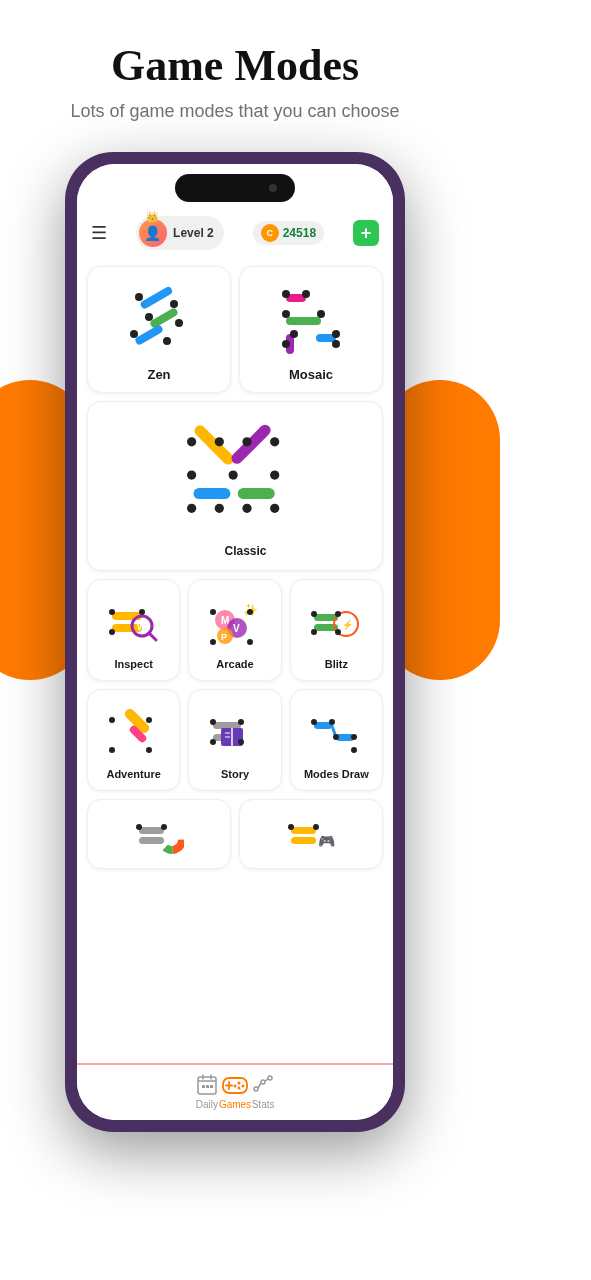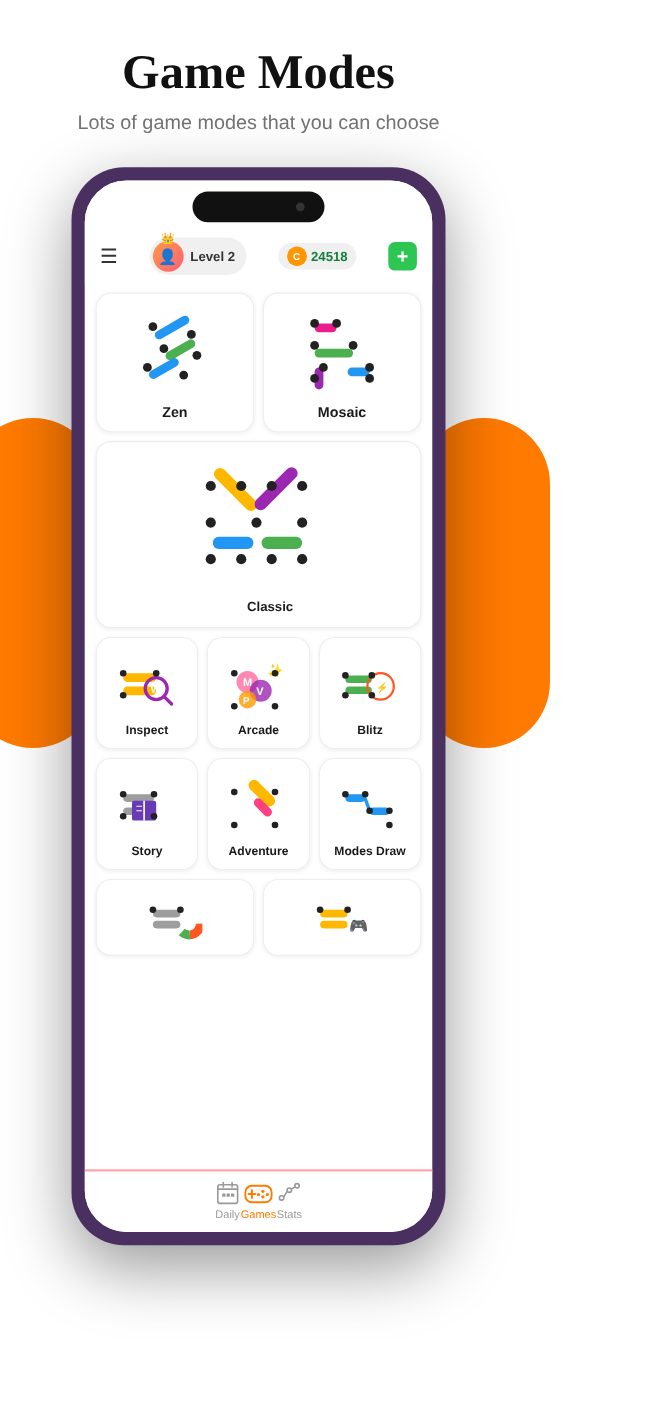--- a/index.html
+++ b/index.html
@@ -450,48 +450,48 @@
                 </svg>
               </div>
               <span class="game-label small">Blitz</span>
             </div>
           </div>
 
           <div class="three-col">
             <div class="game-card">
               <div class="game-icon small">
                 <svg width="60" height="60" viewBox="0 0 60 60">
+
+                  <rect x="18" y="14" width="30" height="10" rx="5" fill="#FFB800" transform="rotate(45 33 19)"></rect>
+                  <rect x="24" y="28" width="20" height="8" rx="4" fill="#FF4081" transform="rotate(45 34 32)"></rect>
+                  <circle cx="8" cy="18" r="3" fill="#222"></circle>
+                  <circle cx="45" cy="18" r="3" fill="#222"></circle>
+                  <circle cx="8" cy="48" r="3" fill="#222"></circle>
+                  <circle cx="45" cy="48" r="3" fill="#222"></circle>
+                </svg>
+              </div>
+              <span class="game-label small">Adventure</span>
+            </div>
+            <div class="game-card">
+              <div class="game-icon small">
+                <svg width="60" height="60" viewBox="0 0 60 60">
                   <rect x="8" y="20" width="28" height="7" rx="3.5" fill="#9E9E9E"></rect>
                   <rect x="8" y="32" width="28" height="7" rx="3.5" fill="#9E9E9E"></rect>
 
                   <rect x="16" y="26" width="22" height="18" rx="2" fill="#673AB7"></rect>
                   <line x1="27" y1="26" x2="27" y2="44" stroke="white" stroke-width="1.5"></line>
                   <line x1="20" y1="31" x2="25" y2="31" stroke="white" stroke-width="1"></line>
                   <line x1="20" y1="35" x2="25" y2="35" stroke="white" stroke-width="1"></line>
                   <circle cx="8" cy="20" r="3" fill="#222"></circle>
                   <circle cx="36" cy="20" r="3" fill="#222"></circle>
                   <circle cx="8" cy="40" r="3" fill="#222"></circle>
                   <circle cx="36" cy="40" r="3" fill="#222"></circle>
                 </svg>
               </div>
               <span class="game-label small">Story</span>
-            </div>
-            <div class="game-card">
-              <div class="game-icon small">
-                <svg width="60" height="60" viewBox="0 0 60 60">
-
-                  <rect x="18" y="14" width="30" height="10" rx="5" fill="#FFB800" transform="rotate(45 33 19)"></rect>
-                  <rect x="24" y="28" width="20" height="8" rx="4" fill="#FF4081" transform="rotate(45 34 32)"></rect>
-                  <circle cx="8" cy="18" r="3" fill="#222"></circle>
-                  <circle cx="45" cy="18" r="3" fill="#222"></circle>
-                  <circle cx="8" cy="48" r="3" fill="#222"></circle>
-                  <circle cx="45" cy="48" r="3" fill="#222"></circle>
-                </svg>
-              </div>
-              <span class="game-label small">Adventure</span>
             </div>
             <div class="game-card">
               <div class="game-icon small">
                 <svg width="60" height="60" viewBox="0 0 60 60">
 
                   <rect x="8" y="20" width="18" height="7" rx="3.5" fill="#2196F3"></rect>
                   <rect x="30" y="32" width="18" height="7" rx="3.5" fill="#2196F3"></rect>
 
                   <line x1="26" y1="24" x2="30" y2="35" stroke="#2196F3" stroke-width="3" stroke-linecap="round"></line>
                   <circle cx="8" cy="20" r="3" fill="#222"></circle>

